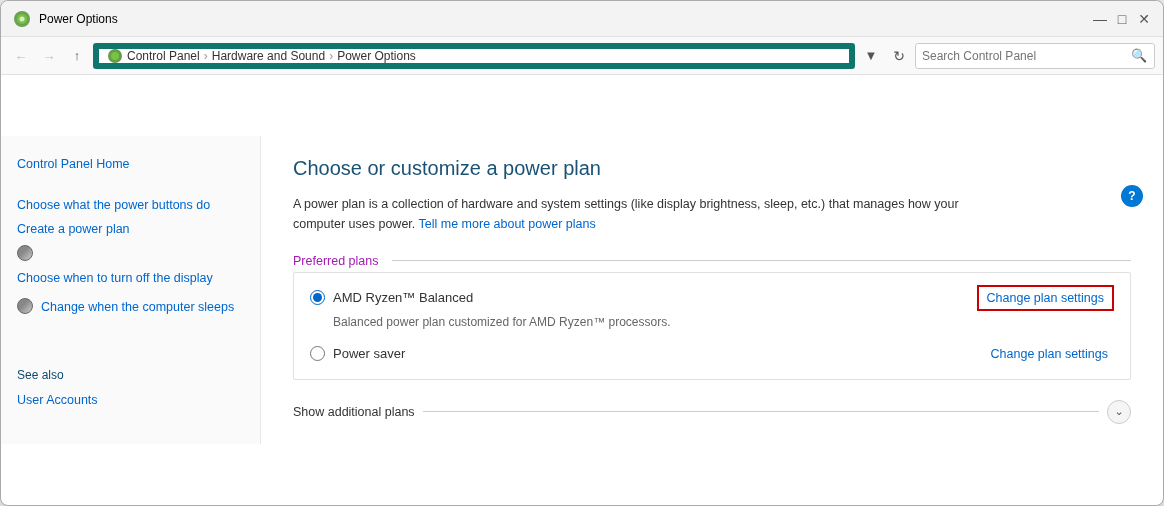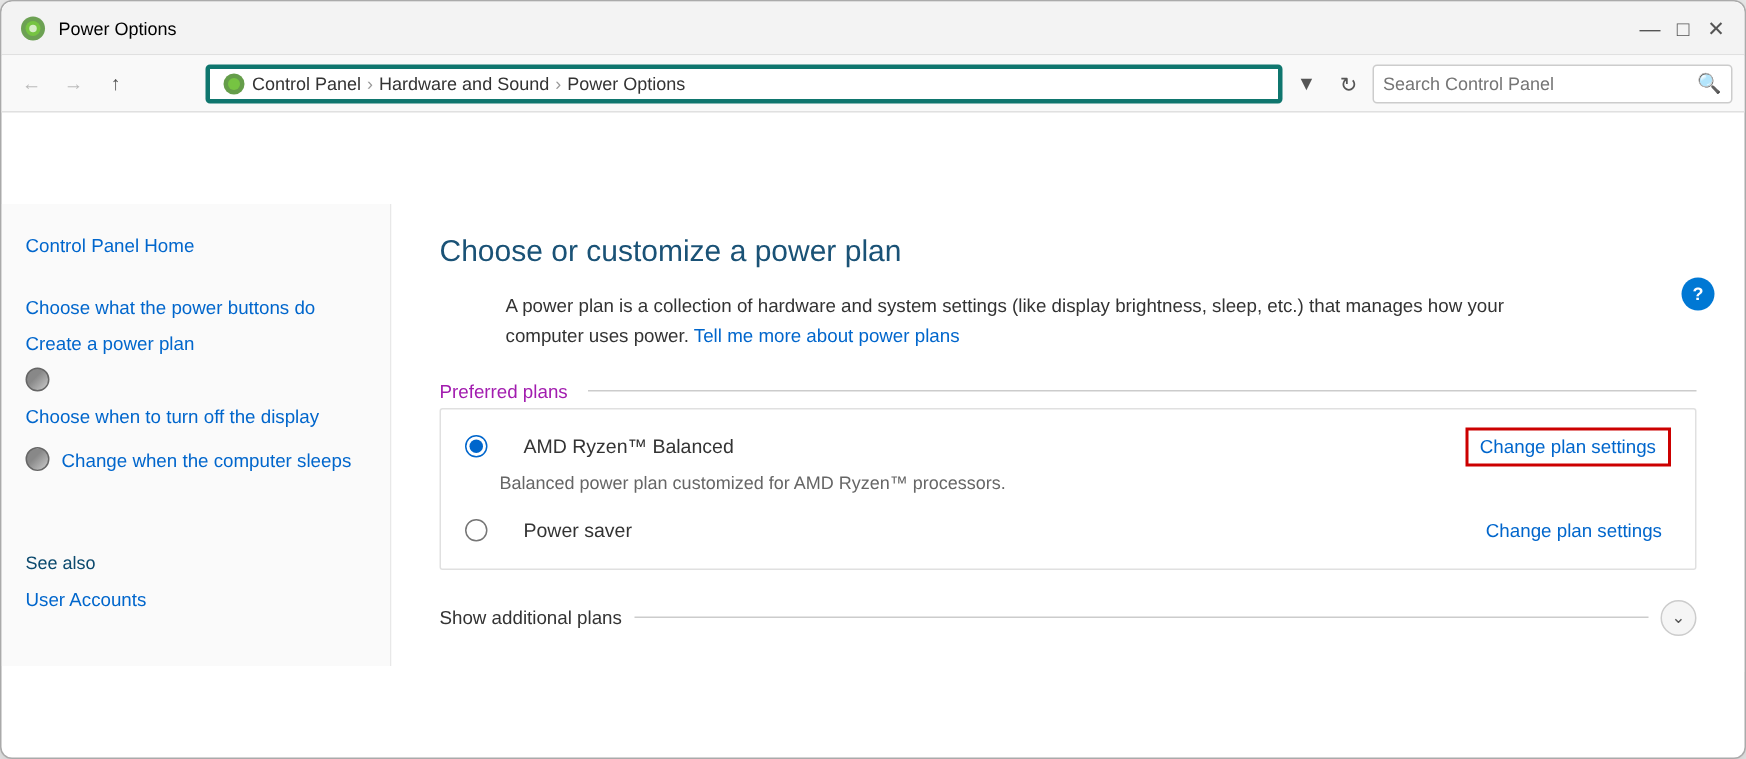--- a/index.html
+++ b/index.html
@@ -82,30 +82,29 @@
       border: none;
       background: transparent;
       color: #555;
       font-size: 13px;
       border-radius: 3px;
     }
     .nav-btn.disabled { color: #bbb; cursor: default; }
     .address-path {
       flex: 1;
       height: 26px;
-      border: 3px solid #0f766e;
+      border: 6px solid #0f766e;
       border-radius: 3px;
       background: #fff;
       display: flex;
       align-items: center;
       padding: 0 8px;
       gap: 4px;
       font-size: 12px;
       color: #333;
-      margin-left: 44px;
     }
     .path-separator { color: #999; }
     .refresh-btn {
       width: 24px;
       height: 24px;
       display: flex;
       align-items: center;
       justify-content: center;
       border: none;
       background: transparent;
@@ -211,21 +210,20 @@
       font-weight: 300;
       color: #1a5276;
       margin-bottom: 14px;
     }
     .intro-text {
       font-size: 12.5px;
       color: #333;
       line-height: 1.6;
       margin-bottom: 20px;
       max-width: 720px;
-      margin-left: 44px;
     }
     .intro-link {
       color: #0066cc;
       text-decoration: none;
       cursor: pointer;
     }
 
     
     .plans-section-title {
       font-size: 12.5px;
@@ -255,21 +253,21 @@
     .plan-item:last-child { margin-bottom: 0; }
     .plan-header {
       display: flex;
       align-items: center;
       justify-content: space-between;
       margin-bottom: 4px;
     }
     .plan-radio-row {
       display: flex;
       align-items: center;
-      gap: 24px;
+      gap: 8px;
     }
     .plan-radio {
       width: 15px;
       height: 15px;
       accent-color: #0066cc;
       cursor: pointer;
       flex-shrink: 0;
     }
     .plan-name {
       font-size: 13px;

